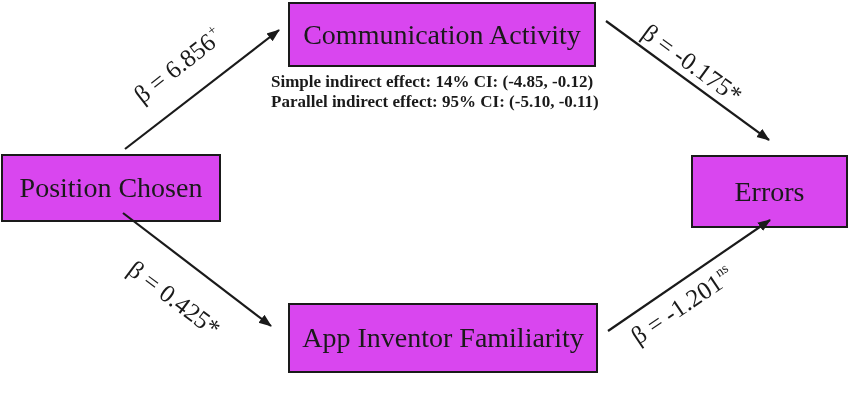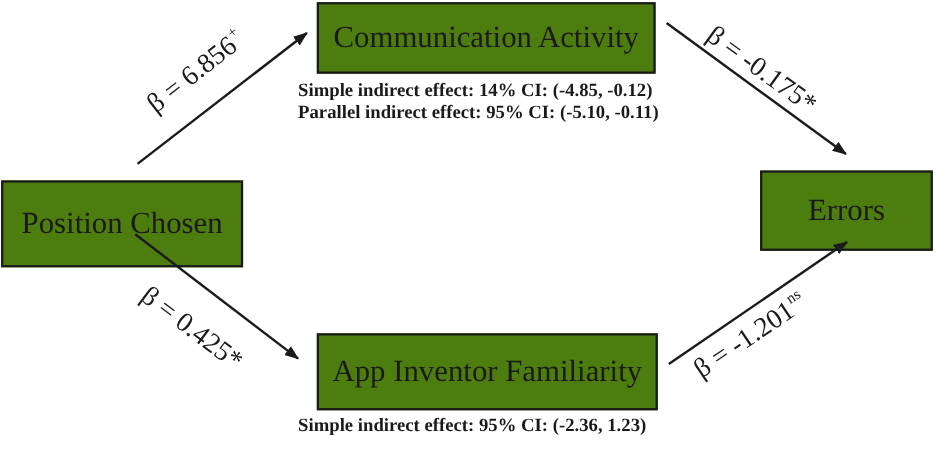--- a/index.html
+++ b/index.html
@@ -21,21 +21,21 @@
     left: 0;
     top: 0;
     width: 851px;
     height: 416px;
     pointer-events: none;
     z-index: 3;
   }
   .node {
     position: absolute;
     border: 2px solid #1a1a1a;
-    background: #4d7c0f;
+    background: #d946ef;
     display: flex;
     align-items: center;
     justify-content: center;
     font-size: 28px;
     white-space: nowrap;
     z-index: 2;
     box-sizing: border-box;
   }
   .path-label {
     position: absolute;
@@ -69,21 +69,21 @@
       <marker id="arrowhead" markerWidth="14" markerHeight="12" refX="12" refY="6" orient="auto" markerUnits="userSpaceOnUse">
         <polygon points="0,1 13,6 0,11" fill="#1a1a1a"></polygon>
       </marker>
     </defs>
     <line x1="125" y1="149" x2="279" y2="30" stroke="#1a1a1a" stroke-width="2.2" marker-end="url(#arrowhead)"></line>
     <line x1="606" y1="21" x2="769" y2="140" stroke="#1a1a1a" stroke-width="2.2" marker-end="url(#arrowhead)"></line>
     <line x1="123" y1="213" x2="271" y2="326" stroke="#1a1a1a" stroke-width="2.2" marker-end="url(#arrowhead)"></line>
     <line x1="608" y1="331" x2="770" y2="220" stroke="#1a1a1a" stroke-width="2.2" marker-end="url(#arrowhead)"></line>
   </svg>
 
-  <div class="node" style="left:1px; top:154px; width:220px; height:79px;margin-top:10px;">
+  <div class="node" style="left:1px; top:154px; width:220px; height:68px;">
     <span>Position Chosen</span>
   </div>
 
   <div class="node" style="left:288px; top:2px; width:308px; height:65px;">
     <span>Communication Activity</span>
   </div>
 
   <div class="node" style="left:288px; top:303px; width:310px; height:70px;">
     <span>App Inventor Familiarity</span>
   </div>
@@ -104,15 +104,14 @@
     <span>β = 0.425*</span><sup></sup>
   </div>
 
   <div class="path-label" style="left:682px; top:306px; --rot:-34deg;">
     <span>β = -1.201</span><sup>ns</sup>
   </div>
 
   <div class="ci-line" style="left:271px; top:72px;">Simple indirect effect: 14% CI: (-4.85, -0.12)</div>
   <div class="ci-line" style="left:271px; top:92px;text-align:right;">Parallel indirect effect: 95% CI: (-5.10, -0.11)</div>
 
-  <div class="ci-line" style="left:271px; top:377px;">Simple indirect effect: 95% CI: (-2.36, 1.23)</div>
 
 </div>
 
 </body></html>

